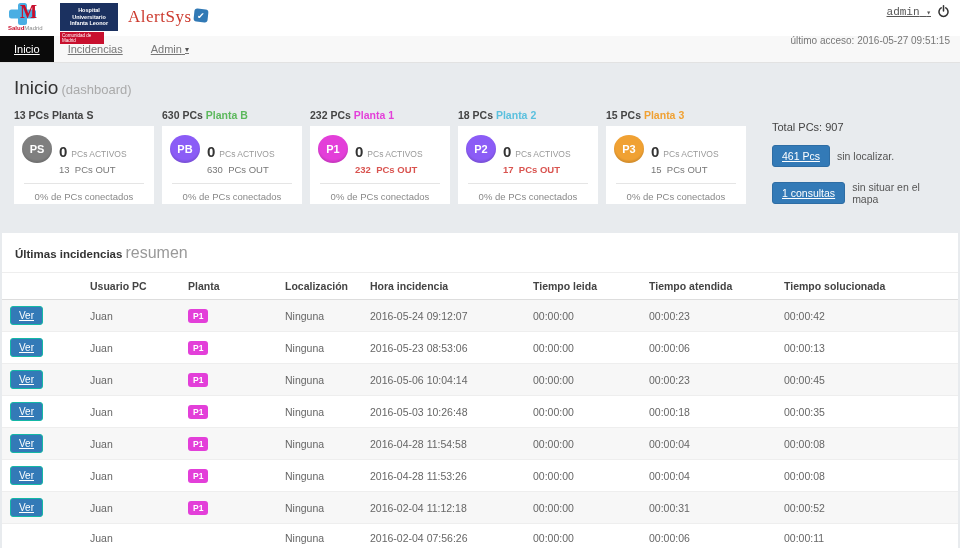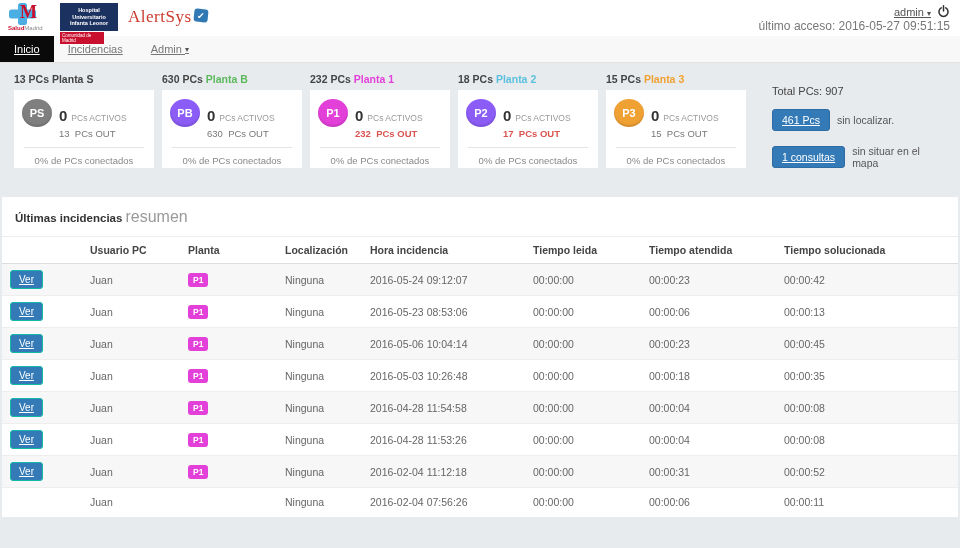--- a/index.html
+++ b/index.html
@@ -21,25 +21,25 @@
   .salud-text { font-size:6px; line-height:6px; }
   .salud-text .s1 { color:#c8102e; font-weight:bold; }
   .salud-text .s2 { color:#8a8a8a; }
   .hospital-box { width:58px; }
   .hospital-navy { background:#1b3160; color:#fff; font-size:5.5px; font-weight:bold; text-align:center; padding:4px 2px; line-height:6.5px; }
   .hospital-banner { background:#c8102e; color:#fff; font-size:4.5px; padding:1px 2px; width:44px; margin-top:1px; display:flex; align-items:center; gap:1px; }
   .brand { display:flex; align-items:flex-start; margin-top:4px; }
   .brand-name { font-family:"Liberation Serif", serif; color:#cc3a2e; font-size:17px; letter-spacing:0.5px; }
   .brand-shield { width:14px; height:13px; background:#3179b5; border-radius:3px; margin:2px 0 0 2px; transform:rotate(6deg); display:flex; align-items:center; justify-content:center; color:#fff; font-size:9px; font-weight:bold; }
   .userbox { text-align:right; padding-top:2px; }
-  .user-line { display:flex; align-items:center; justify-content:flex-end; gap:6px; }
+  .user-line { display:flex; align-items:center; justify-content:flex-end; gap:6px;font-family:Liberation Mono, monospace; }
   .user-link { color:#555; text-decoration:underline; font-size:11px; cursor:pointer; }
   .caret { color:#555; font-size:8px; }
   .power-btn { cursor:pointer; line-height:0; }
-  .last-access { color:#777; font-size:12px; margin-top:1px; }
+  .last-access { color:#777; font-size:10px; margin-top:17px; }
   
   .navbar { background:#f8f8f8; border-bottom:1px solid #e2e2e2; height:27px; display:flex; align-items:stretch; }
   .nav-item { display:flex; align-items:center; padding:0 14px; color:#777; text-decoration:underline; font-size:11px; cursor:pointer; }
   .nav-item.active { background:#0a0a0a; color:#fff; }
   
   .content { padding:10px 14px 0 14px; }
   .page-title { margin:4px 0 10px 0; }
   .page-title .t { font-size:19px; color:#333; font-weight:normal; display:inline; }
   .page-title .sub { font-size:13px; color:#aaa; }
   .cards-row { display:flex; gap:8px; }
@@ -120,20 +120,23 @@
   </div>
 </div>
 
 <div class="navbar">
   <div class="nav-item active">Inicio</div>
   <div class="nav-item">Incidencias</div>
   <div class="nav-item"><span>Admin</span>&nbsp;<span class="caret">▾</span></div>
 </div>
 
 <div class="content">
+  <div class="page-title">
+    <span class="t">Inicio</span> <span class="sub">(dashboard)</span>
+  </div>
 
   <div class="cards-row">
 
     <div class="card-col">
       <div class="card-label"><span>13 PCs</span> <span class="c-ps">Planta S</span></div>
       <div class="card">
         <div class="card-top">
           <span class="circle bg-ps">PS</span>
           <div>
             <div class="stat-line1">

